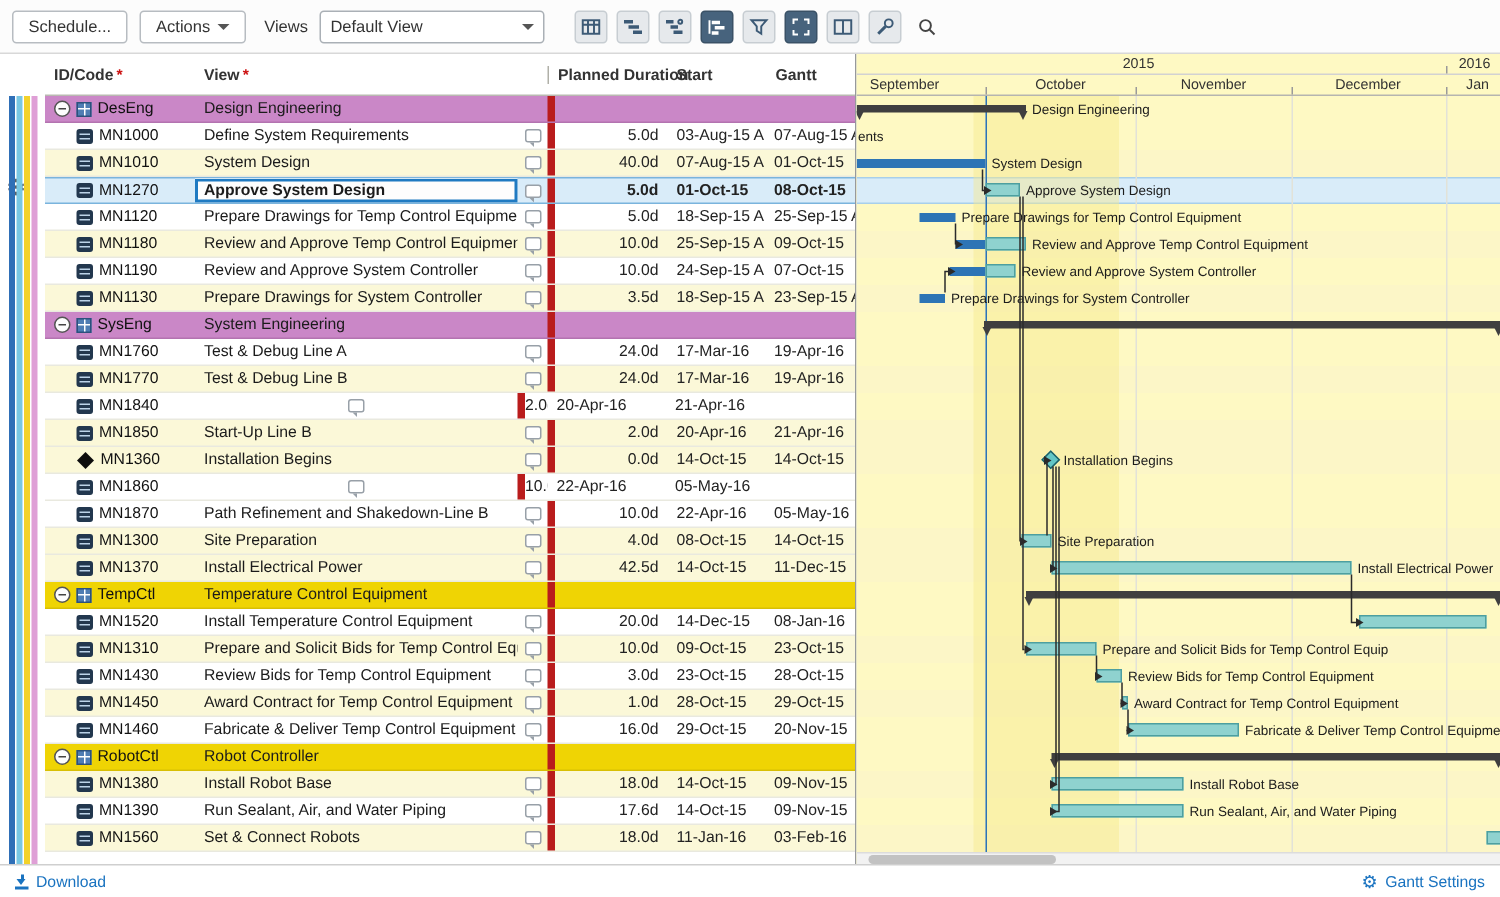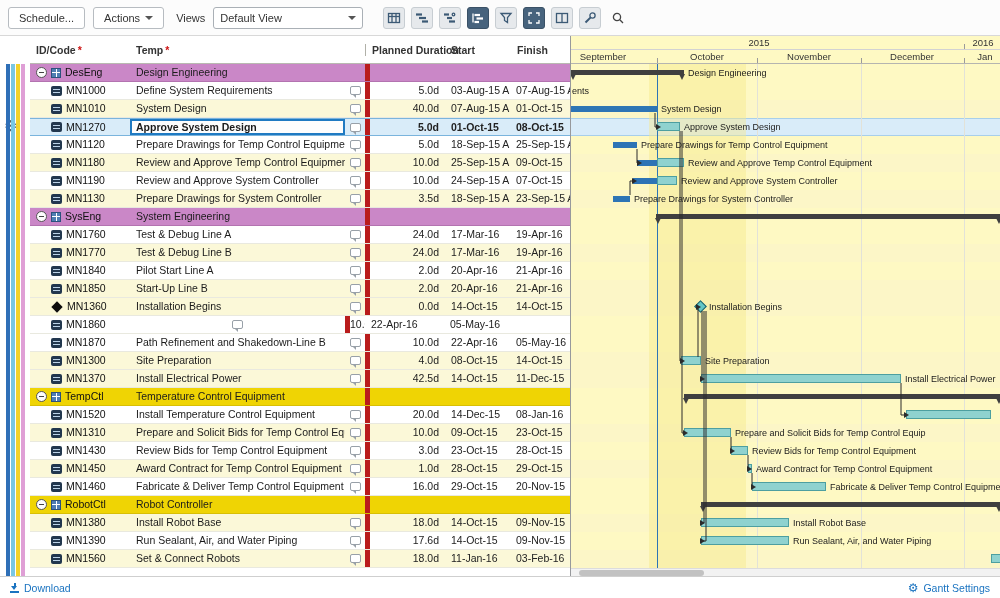--- a/index.html
+++ b/index.html
@@ -190,25 +190,25 @@
       <span id="gear-left">⚙</span>
     <div class="gstripe-v" style="left: 6px; background: rgb(47, 111, 183);"></div>
         <div class="gstripe-v" style="left: 11px; background: rgb(121, 199, 227);"></div>
         <div class="gstripe-v" style="left: 16px; background: rgb(243, 210, 42);"></div>
         <div class="gstripe-v" style="left: 21px; background: rgb(223, 159, 214);"></div>
       </div>
 
     <div id="table-pane">
       <div id="thead" class="tgrid">
         <div class="hc"><span>ID/Code</span><span class="req">*</span></div>
-        <div class="hc"><span>Temp</span><span class="req">*</span></div>
+        <div class="hc"><span>View</span><span class="req">*</span></div>
         <div class="hc"></div>
         <div class="hc hdur"><span>Planned Duration</span></div>
         <div class="hc"><span>Start</span></div>
-        <div class="hc"><span>Finish</span></div>
+        <div class="hc"><span>Gantt</span></div>
       </div>
       <div id="rows">
           <div class="trow tgrid row-group grp-purple">
     <div class="cell c-id">
       <span class="expander"></span>
       <span class="icn icn-group"></span>
 
       <span class="c-code">DesEng</span>
     </div>
     <div class="cell c-name"><span class="nm">Design Engineering</span></div>
@@ -375,21 +375,20 @@
     <div class="cell c-fin">19-Apr-16</div>
   </div>
           <div class="trow tgrid row-task">
     <div class="cell c-id">
       <span class="expander"></span>
 
       <span class="icn icn-act"></span>
 
       <span class="c-code">MN1840</span>
     </div>
-    <div class="cell c-name"><span class="nm">Pilot Start Line A</span></div>
     <div class="cell c-chat">
               <span class="chat"></span>
             </div>
     <div class="cell c-dur">2.0d</div>
     <div class="cell c-start">20-Apr-16</div>
     <div class="cell c-fin">21-Apr-16</div>
   </div>
           <div class="trow tgrid row-task stripe-yellow">
     <div class="cell c-id">
       <span class="expander"></span>

